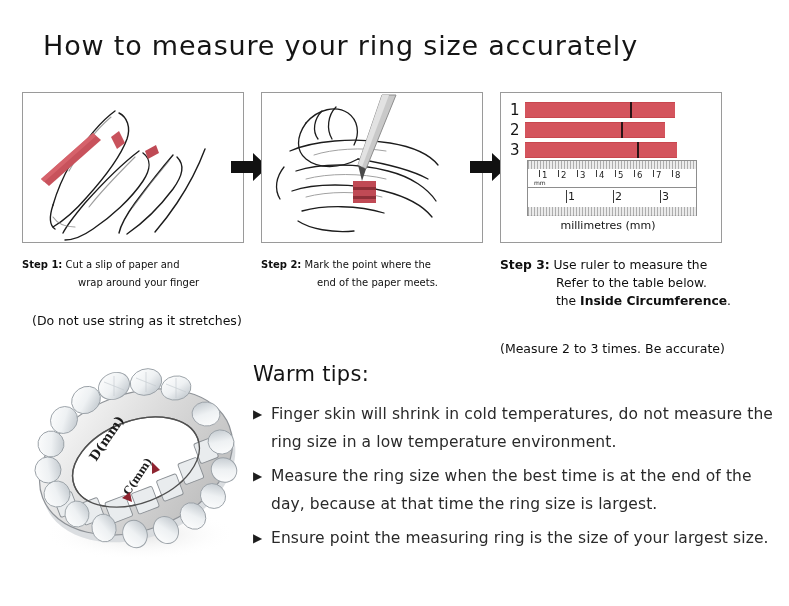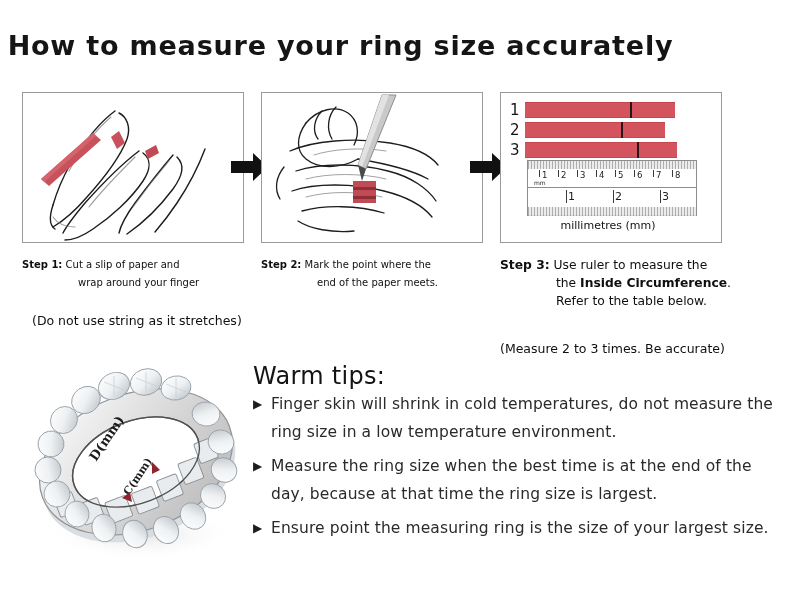--- a/index.html
+++ b/index.html
@@ -18,21 +18,21 @@
 
   
   .page-title {
     position: absolute;
     left: 0;
     top: 30px;
     width: 681px;
     text-align: center;
     font-family: "DejaVu Sans", sans-serif;
     font-size: 27px;
-    font-weight: 700;
+    font-weight: 400;
     letter-spacing: 0.8px;
     color: #151515;
     white-space: nowrap;
   }
 
   
   .steps-row {
     position: absolute;
     left: 0;
     top: 92px;
@@ -185,24 +185,25 @@
 
   
   .tips-block {
     position: absolute;
     left: 253px;
     top: 362px;
     width: 520px;
   }
   .tips-heading {
     font-family: "DejaVu Sans", sans-serif;
-    font-size: 24px;
+    font-size: 21px;
     font-weight: 400;
     color: #141414;
     letter-spacing: 0.3px;
+    margin-bottom: 14px;
   }
   .tip-item {
     display: flex;
     align-items: flex-start;
     margin-bottom: 6px;
   }
   .tip-bullet {
     flex: 0 0 auto;
     width: 18px;
     font-size: 12px;
@@ -373,22 +374,22 @@
           <div class="ruler-hatch low"></div>
         </div>
       </div>
 
       <div class="mm-label">millimetres (mm)</div>
     </div>
 
     <div class="step-caption">
       <span class="lbl">Step 3:</span>
       <span>Use ruler to measure the</span>
+      <span class="ind3">Refer to the table below.</span>
       <span class="ind3"><span>the </span><span class="bold-inline">Inside Circumference</span><span>.</span></span>
-      <span class="ind3">Refer to the table below.</span>
     </div>
     <div class="step-note">(Measure 2 to 3 times. Be accurate)</div>
   </div>
 
 </div>
 
 <div class="ring-figure">
   <svg width="228" height="212" viewBox="0 0 228 212">
     <defs>
       <linearGradient id="metal" x1="0" y1="0" x2="1" y2="1">

